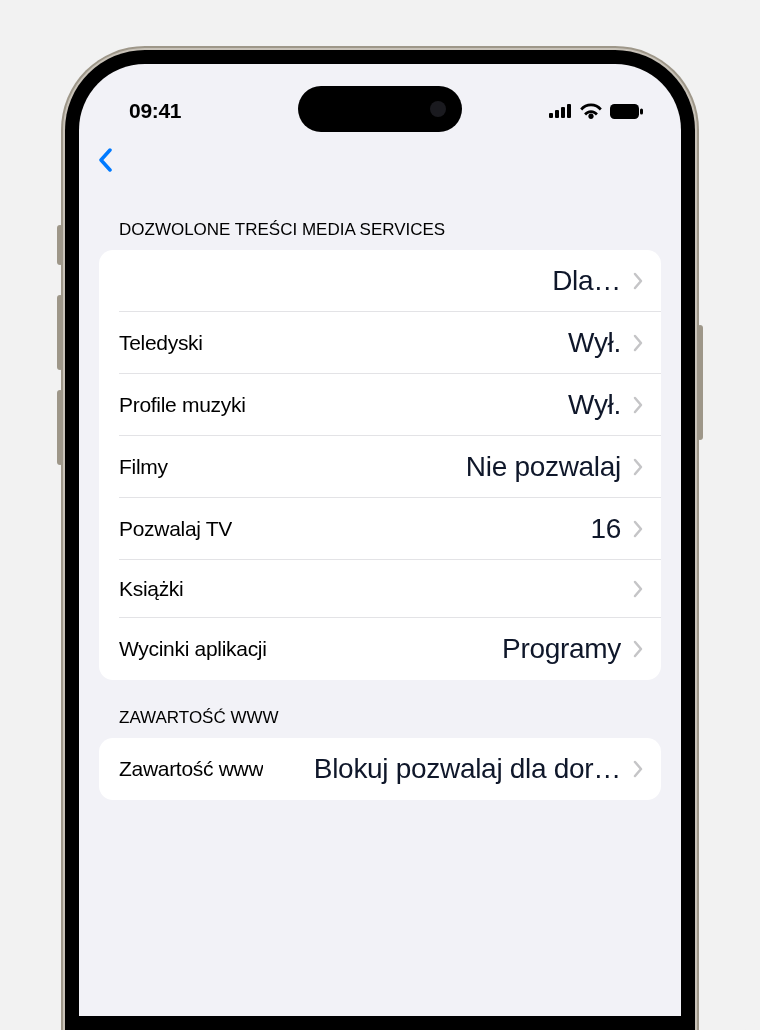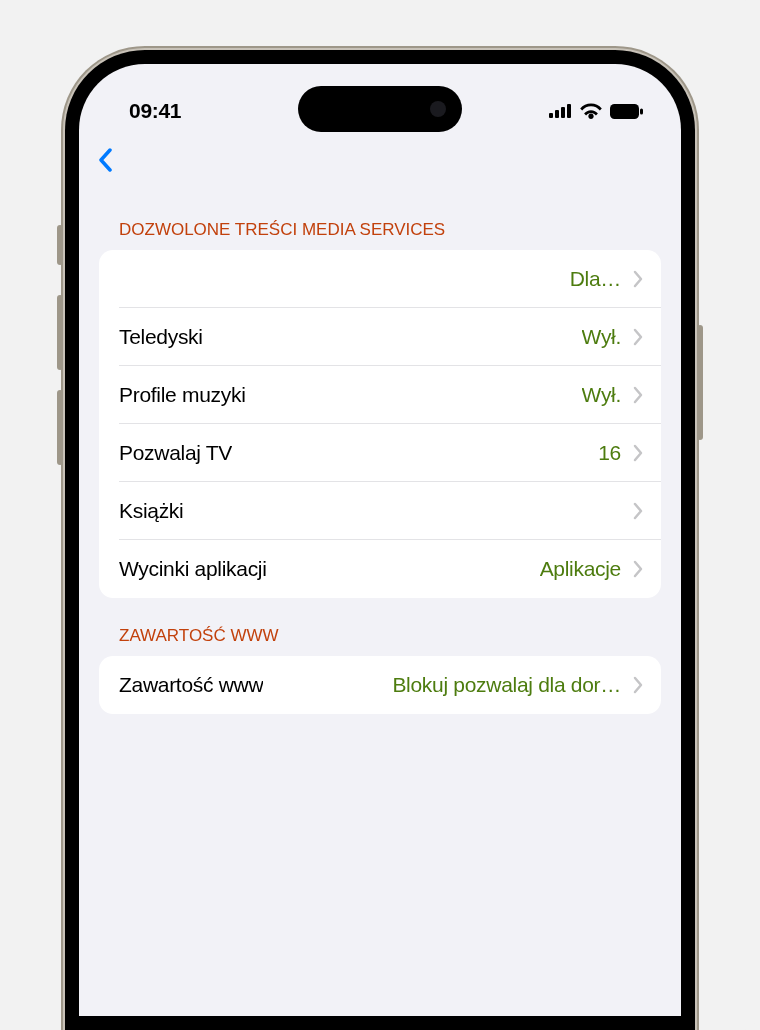--- a/index.html
+++ b/index.html
@@ -113,21 +113,21 @@
       color: #000;
       letter-spacing: -0.3px;
       flex: 1;
       white-space: nowrap;
     }
     .content {
       padding: 0 20px;
     }
     .section-header {
       font-size: 17px;
-      color: #c2410c;
+      color: #000000;
       text-transform: uppercase;
       padding: 28px 20px 10px 20px;
       letter-spacing: 0px;
     }
     .settings-group {
       background: #fff;
       border-radius: 14px;
       overflow: hidden;
     }
     .settings-row {
@@ -158,22 +158,22 @@
     }
     .row-label.wide {
       flex: 0 1 auto;
       min-width: 0;
     }
     .row-spacer {
       flex: 1;
       min-width: 4px;
     }
     .row-value {
-      font-size: 21px;
-      color: #4d7c0f;
+      font-size: 28px;
+      color: #0f172a;
       letter-spacing: -0.3px;
       white-space: nowrap;
       overflow: hidden;
       text-overflow: ellipsis;
       flex-shrink: 1;
       min-width: 0;
       text-align: right;
     }
     .row-chevron {
       width: 10px;
@@ -244,20 +244,28 @@
 
           <div class="settings-row">
             <span class="row-label">Profile muzyki</span>
             <span class="row-spacer"></span>
             <span class="row-value">Wył.</span>
             <svg class="row-chevron" viewBox="0 0 10 18">
                 <path d="M2 2 L8 9 L2 16" stroke="#c5c5c7" stroke-width="2.5" fill="none" stroke-linecap="round" stroke-linejoin="round"></path>
               </svg>
           </div>
 
+          <div class="settings-row">
+            <span class="row-label">Filmy</span>
+            <span class="row-spacer"></span>
+            <span class="row-value">Nie pozwalaj</span>
+            <svg class="row-chevron" viewBox="0 0 10 18">
+                <path d="M2 2 L8 9 L2 16" stroke="#c5c5c7" stroke-width="2.5" fill="none" stroke-linecap="round" stroke-linejoin="round"></path>
+              </svg>
+          </div>
 
           <div class="settings-row">
             <span class="row-label">Pozwalaj TV</span>
             <span class="row-spacer"></span>
             <span class="row-value">16</span>
             <svg class="row-chevron" viewBox="0 0 10 18">
                 <path d="M2 2 L8 9 L2 16" stroke="#c5c5c7" stroke-width="2.5" fill="none" stroke-linecap="round" stroke-linejoin="round"></path>
               </svg>
           </div>
 
@@ -266,21 +274,21 @@
             <span class="row-spacer"></span>
             <svg class="row-chevron" viewBox="0 0 10 18">
                 <path d="M2 2 L8 9 L2 16" stroke="#c5c5c7" stroke-width="2.5" fill="none" stroke-linecap="round" stroke-linejoin="round"></path>
               </svg>
           </div>
 
 
           <div class="settings-row">
             <span class="row-label">Wycinki aplikacji</span>
             <span class="row-spacer"></span>
-            <span class="row-value">Aplikacje</span>
+            <span class="row-value">Programy</span>
             <svg class="row-chevron" viewBox="0 0 10 18">
                 <path d="M2 2 L8 9 L2 16" stroke="#c5c5c7" stroke-width="2.5" fill="none" stroke-linecap="round" stroke-linejoin="round"></path>
               </svg>
           </div>
 
         </div>
 
         <div class="section-header">ZAWARTOŚĆ WWW</div>
         <div class="settings-group">
           <div class="settings-row">

